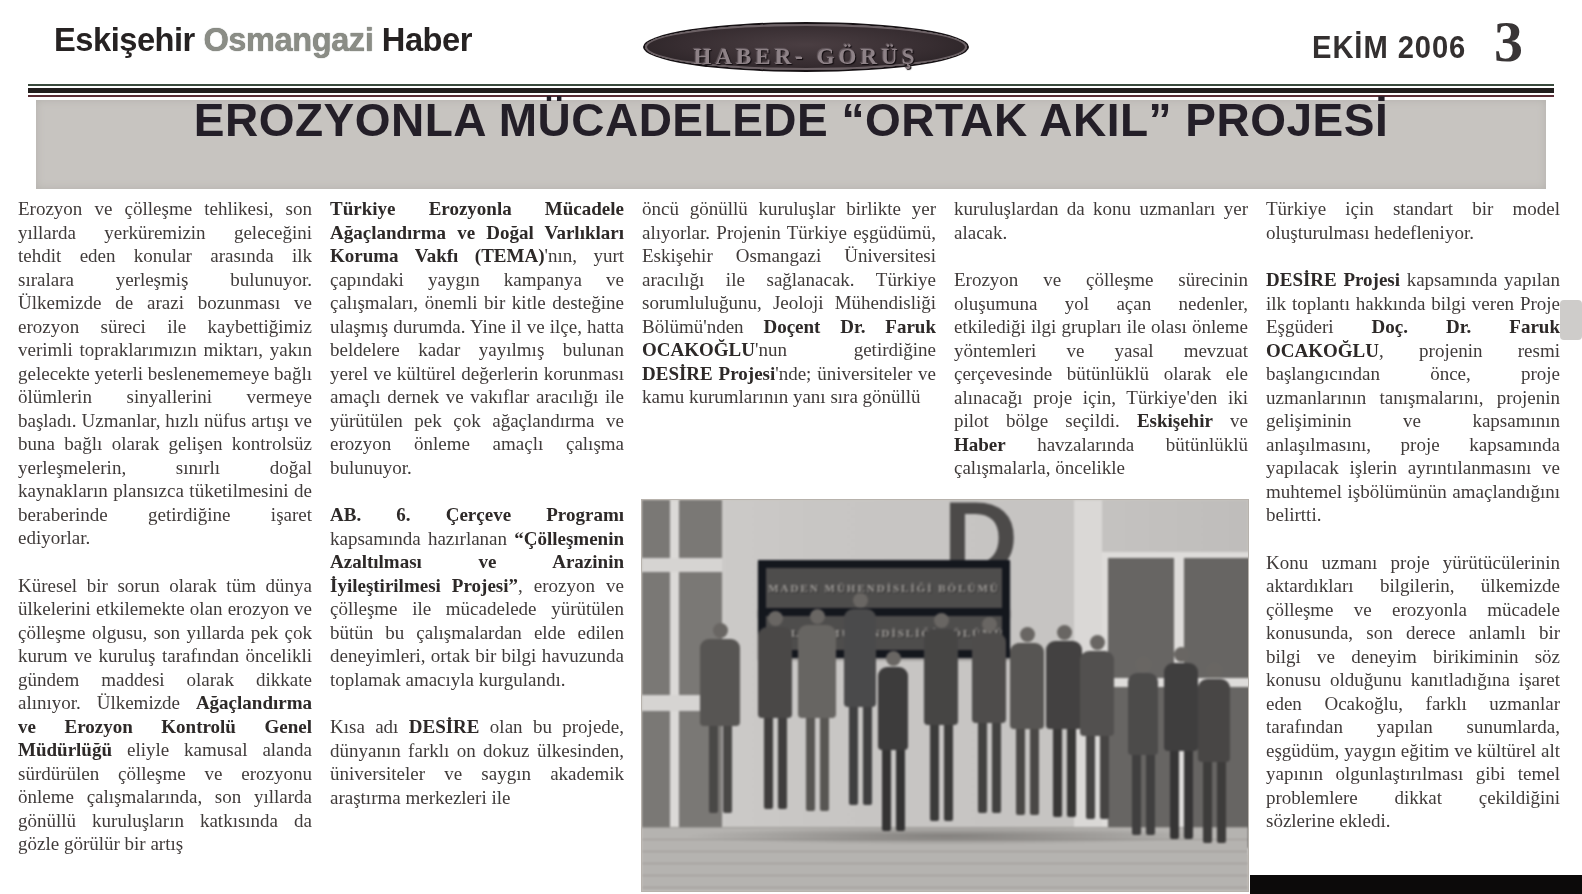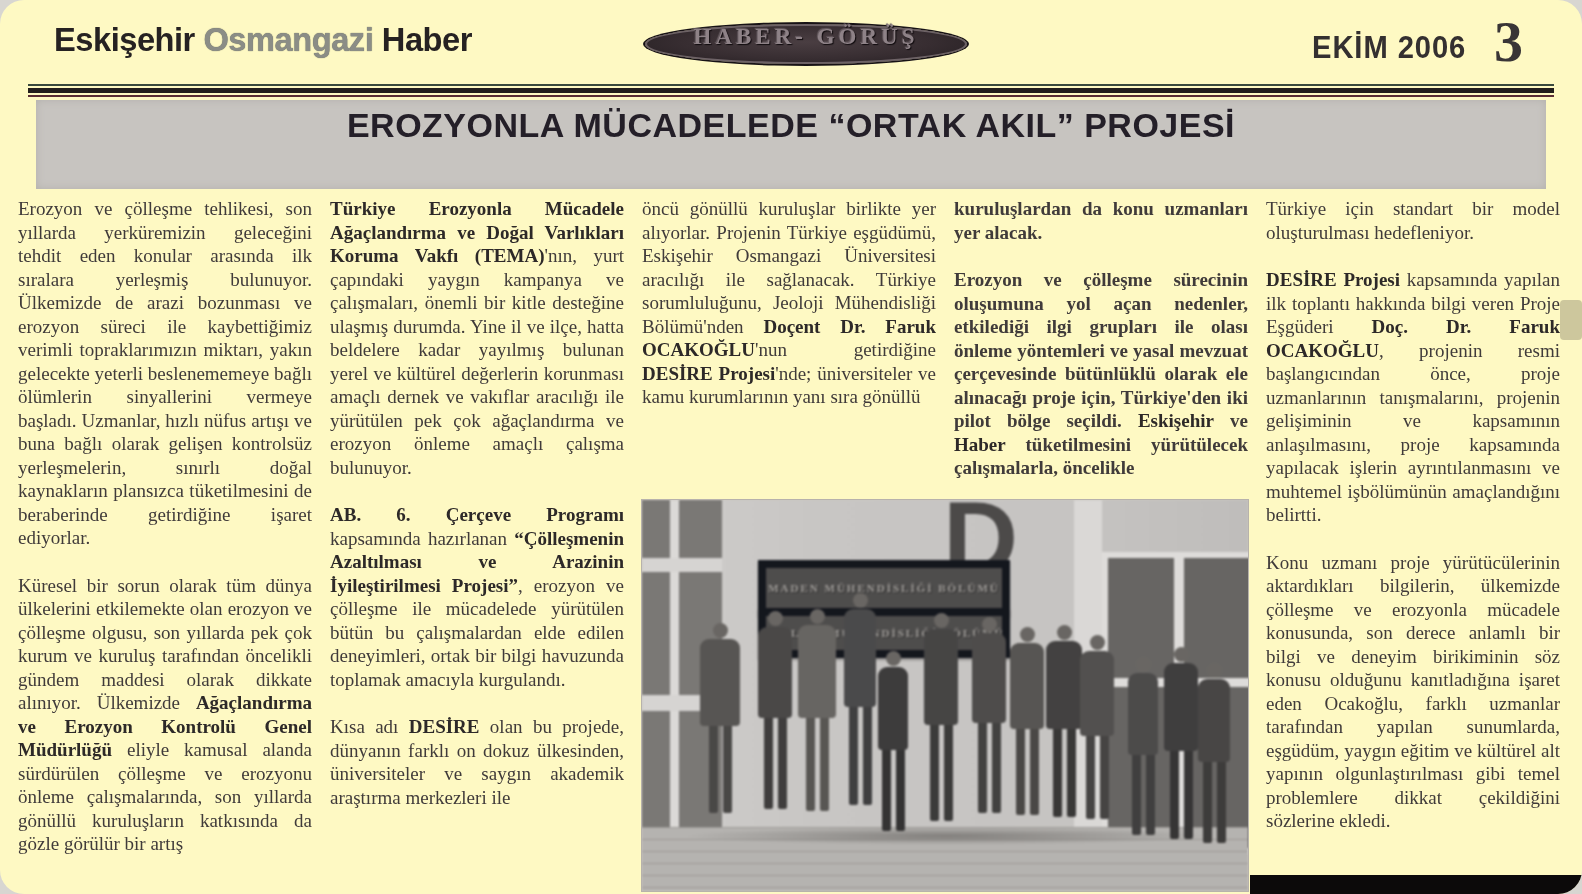--- a/index.html
+++ b/index.html
@@ -1,35 +1,34 @@
 <!DOCTYPE html>
 <html lang="tr"><head>
 <meta charset="utf-8">
 <style>
   html,body{margin:0;padding:0;background:#d8d6d1;}
   .page{
     position:relative; width:1582px; height:894px; overflow:hidden;
-    background:#fef9c3;
+    background:#ffffff;
     font-family:"Liberation Serif", serif;
-    border-radius:24px;
   }
   
   .masthead{
     position:absolute; left:54px; top:20px;
     font-family:"Liberation Sans", sans-serif; font-weight:bold;
     font-size:34px; color:#262222; letter-spacing:-0.5px;
     transform:scaleX(.96); transform-origin:left; white-space:nowrap;
   }
   .masthead .w2{ color:#8b8d86; text-shadow:0 0 1px #4d544c; }
   .badge{
-    position:absolute; left:645px; top:24px; width:322px; height:40px;
+    position:absolute; left:645px; top:24px; width:322px; height:46px;
     border-radius:50%;
     background:radial-gradient(ellipse at 50% 45%, #4a3e42 0%, #372d31 55%, #221c1f 100%);
     box-shadow:0 0 0 2px #171215, inset 0 0 0 2px #6d6266;
-    display:flex; align-items:flex-start; justify-content:center;
+    display:flex; align-items:flex-end; justify-content:center;
   }
   .badge-text{
     font-family:"Liberation Serif", serif; font-weight:bold; font-size:23px;
     color:#8e8287; letter-spacing:4px;
     text-shadow:1px 1px 1px #100b0e, -1px -1px 1px #6a5f64;
   }
   .issue-date{
     position:absolute; left:1312px; top:30px;
     font-family:"Liberation Sans", sans-serif; font-weight:bold;
     font-size:31px; color:#343030; letter-spacing:1px; white-space:nowrap;
@@ -47,29 +46,29 @@
   
   .band{
     position:absolute; left:36px; top:100px; width:1510px; height:89px;
     background:#c7c4c0; box-shadow:inset 0 0 8px #b3b0ac;
     text-align:center;
   }
   .band .hl{
     font-family:"Liberation Sans", sans-serif; font-weight:bold;
     color:#241f28; letter-spacing:.5px; line-height:41px;
   }
-  .band .hl1{ font-size:34px; margin-top:5px; }
+  .band .hl1{ font-size:46px; }
   .band .hl2{ font-size:35px; }
   
   .col{
     position:absolute; top:197px; width:294px; height:697px; overflow:hidden;
   }
   .col-1{ left:18px; }  .col-2{ left:330px; }
   .col-3{ left:642px;  height:298px; }
-  .col-4{ left:954px;  height:298px;font-weight:bold; }
+  .col-4{ left:954px;  height:298px; }
   .col-5{ left:1266px; }
   .par{
     margin:0 0 24px; text-align:justify;
     font-size:19px; line-height:23.5px; color:#403b3a;
   }
   .par.tight{ margin-bottom:0; }
   .par b{ color:#2d2928; }
   
   .photo{
     position:absolute; left:642px; top:500px; width:606px; height:391px;
@@ -162,21 +161,21 @@
   <div class="col col-2">
       <p class="par"><b>Türkiye Erozyonla Mücadele Ağaçlandırma ve Doğal Varlıkları Koruma Vakfı (TEMA)</b><span>'nın, yurt çapındaki yaygın kampanya ve çalışmaları, önemli bir kitle desteğine ulaşmış durumda. Yine il ve ilçe, hatta beldelere kadar yayılmış bulunan yerel ve kültürel değerlerin korunması amaçlı dernek ve vakıflar aracılığı ile yürütülen pek çok ağaçlandırma ve erozyon önleme amaçlı çalışma bulunuyor.</span></p>
       <p class="par"><b>AB. 6. Çerçeve Programı</b><span> kapsamında hazırlanan </span><b>“Çölleşmenin Azaltılması ve Arazinin İyileştirilmesi Projesi”</b><span>, erozyon ve çölleşme ile mücadelede yürütülen bütün bu çalışmalardan elde edilen deneyimleri, ortak bir bilgi havuzunda toplamak amacıyla kurgulandı.</span></p>
       <p class="par"><span>Kısa adı </span><b>DESİRE</b><span> olan bu projede, dünyanın farklı on dokuz ülkesinden, üniversiteler ve saygın akademik araştırma merkezleri ile</span></p>
     </div>
   <div class="col col-3">
       <p class="par"><span>öncü gönüllü kuruluşlar birlikte yer alıyorlar. Projenin Türkiye eşgüdümü, Eskişehir Osmangazi Üniversitesi aracılığı ile sağlanacak. Türkiye sorumluluğunu, Jeoloji Mühendisliği Bölümü'nden </span><b>Doçent Dr. Faruk OCAKOĞLU</b><span>'nun getirdiğine </span><b>DESİRE Projesi</b><span>'nde; üniversiteler ve kamu kurumlarının yanı sıra gönüllü</span></p>
     </div>
   <div class="col col-4">
       <p class="par"><span>kuruluşlardan da konu uzmanları yer alacak.</span></p>
-      <p class="par"><span>Erozyon ve çölleşme sürecinin oluşumuna yol açan nedenler, etkilediği ilgi grupları ile olası önleme yöntemleri ve yasal mevzuat çerçevesinde bütünlüklü olarak ele alınacağı proje için, Türkiye'den iki pilot bölge seçildi. </span><b>Eskişehir</b><span> ve </span><b>Haber</b><span> tüketilmesini yürütülecek çalışmalarla, öncelikle</span></p>
+      <p class="par"><span>Erozyon ve çölleşme sürecinin oluşumuna yol açan nedenler, etkilediği ilgi grupları ile olası önleme yöntemleri ve yasal mevzuat çerçevesinde bütünlüklü olarak ele alınacağı proje için, Türkiye'den iki pilot bölge seçildi. </span><b>Eskişehir</b><span> ve </span><b>Haber</b><span> havzalarında bütünlüklü çalışmalarla, öncelikle</span></p>
     </div>
   <div class="col col-5">
       <p class="par"><span>Türkiye için standart bir model oluşturulması hedefleniyor.</span></p>
       <p class="par"><b>DESİRE Projesi</b><span> kapsamında yapılan ilk toplantı hakkında bilgi veren Proje Eşgüderi </span><b>Doç. Dr. Faruk OCAKOĞLU</b><span>, projenin resmi başlangıcından önce, proje uzmanlarının tanışmalarını, projenin gelişiminin ve kapsamının anlaşılmasını, proje kapsamında yapılacak işlerin ayrıntılanmasını ve muhtemel işbölümünün amaçlandığını belirtti.</span></p>
       <p class="par"><span>Konu uzmanı proje yürütücülerinin aktardıkları bilgilerin, ülkemizde çölleşme ve erozyonla mücadele konusunda, son derece anlamlı bir bilgi ve deneyim birikiminin söz konusu olduğunu kanıtladığına işaret eden Ocakoğlu, farklı uzmanlar tarafından yapılan sunumlarda, eşgüdüm, yaygın eğitim ve kültürel alt yapının olgunlaştırılması gibi temel problemlere dikkat çekildiğini sözlerine ekledi.</span></p>
     </div>
 
   <div class="photo">
     <div class="photo-inner">
       <div class="facade"></div>

